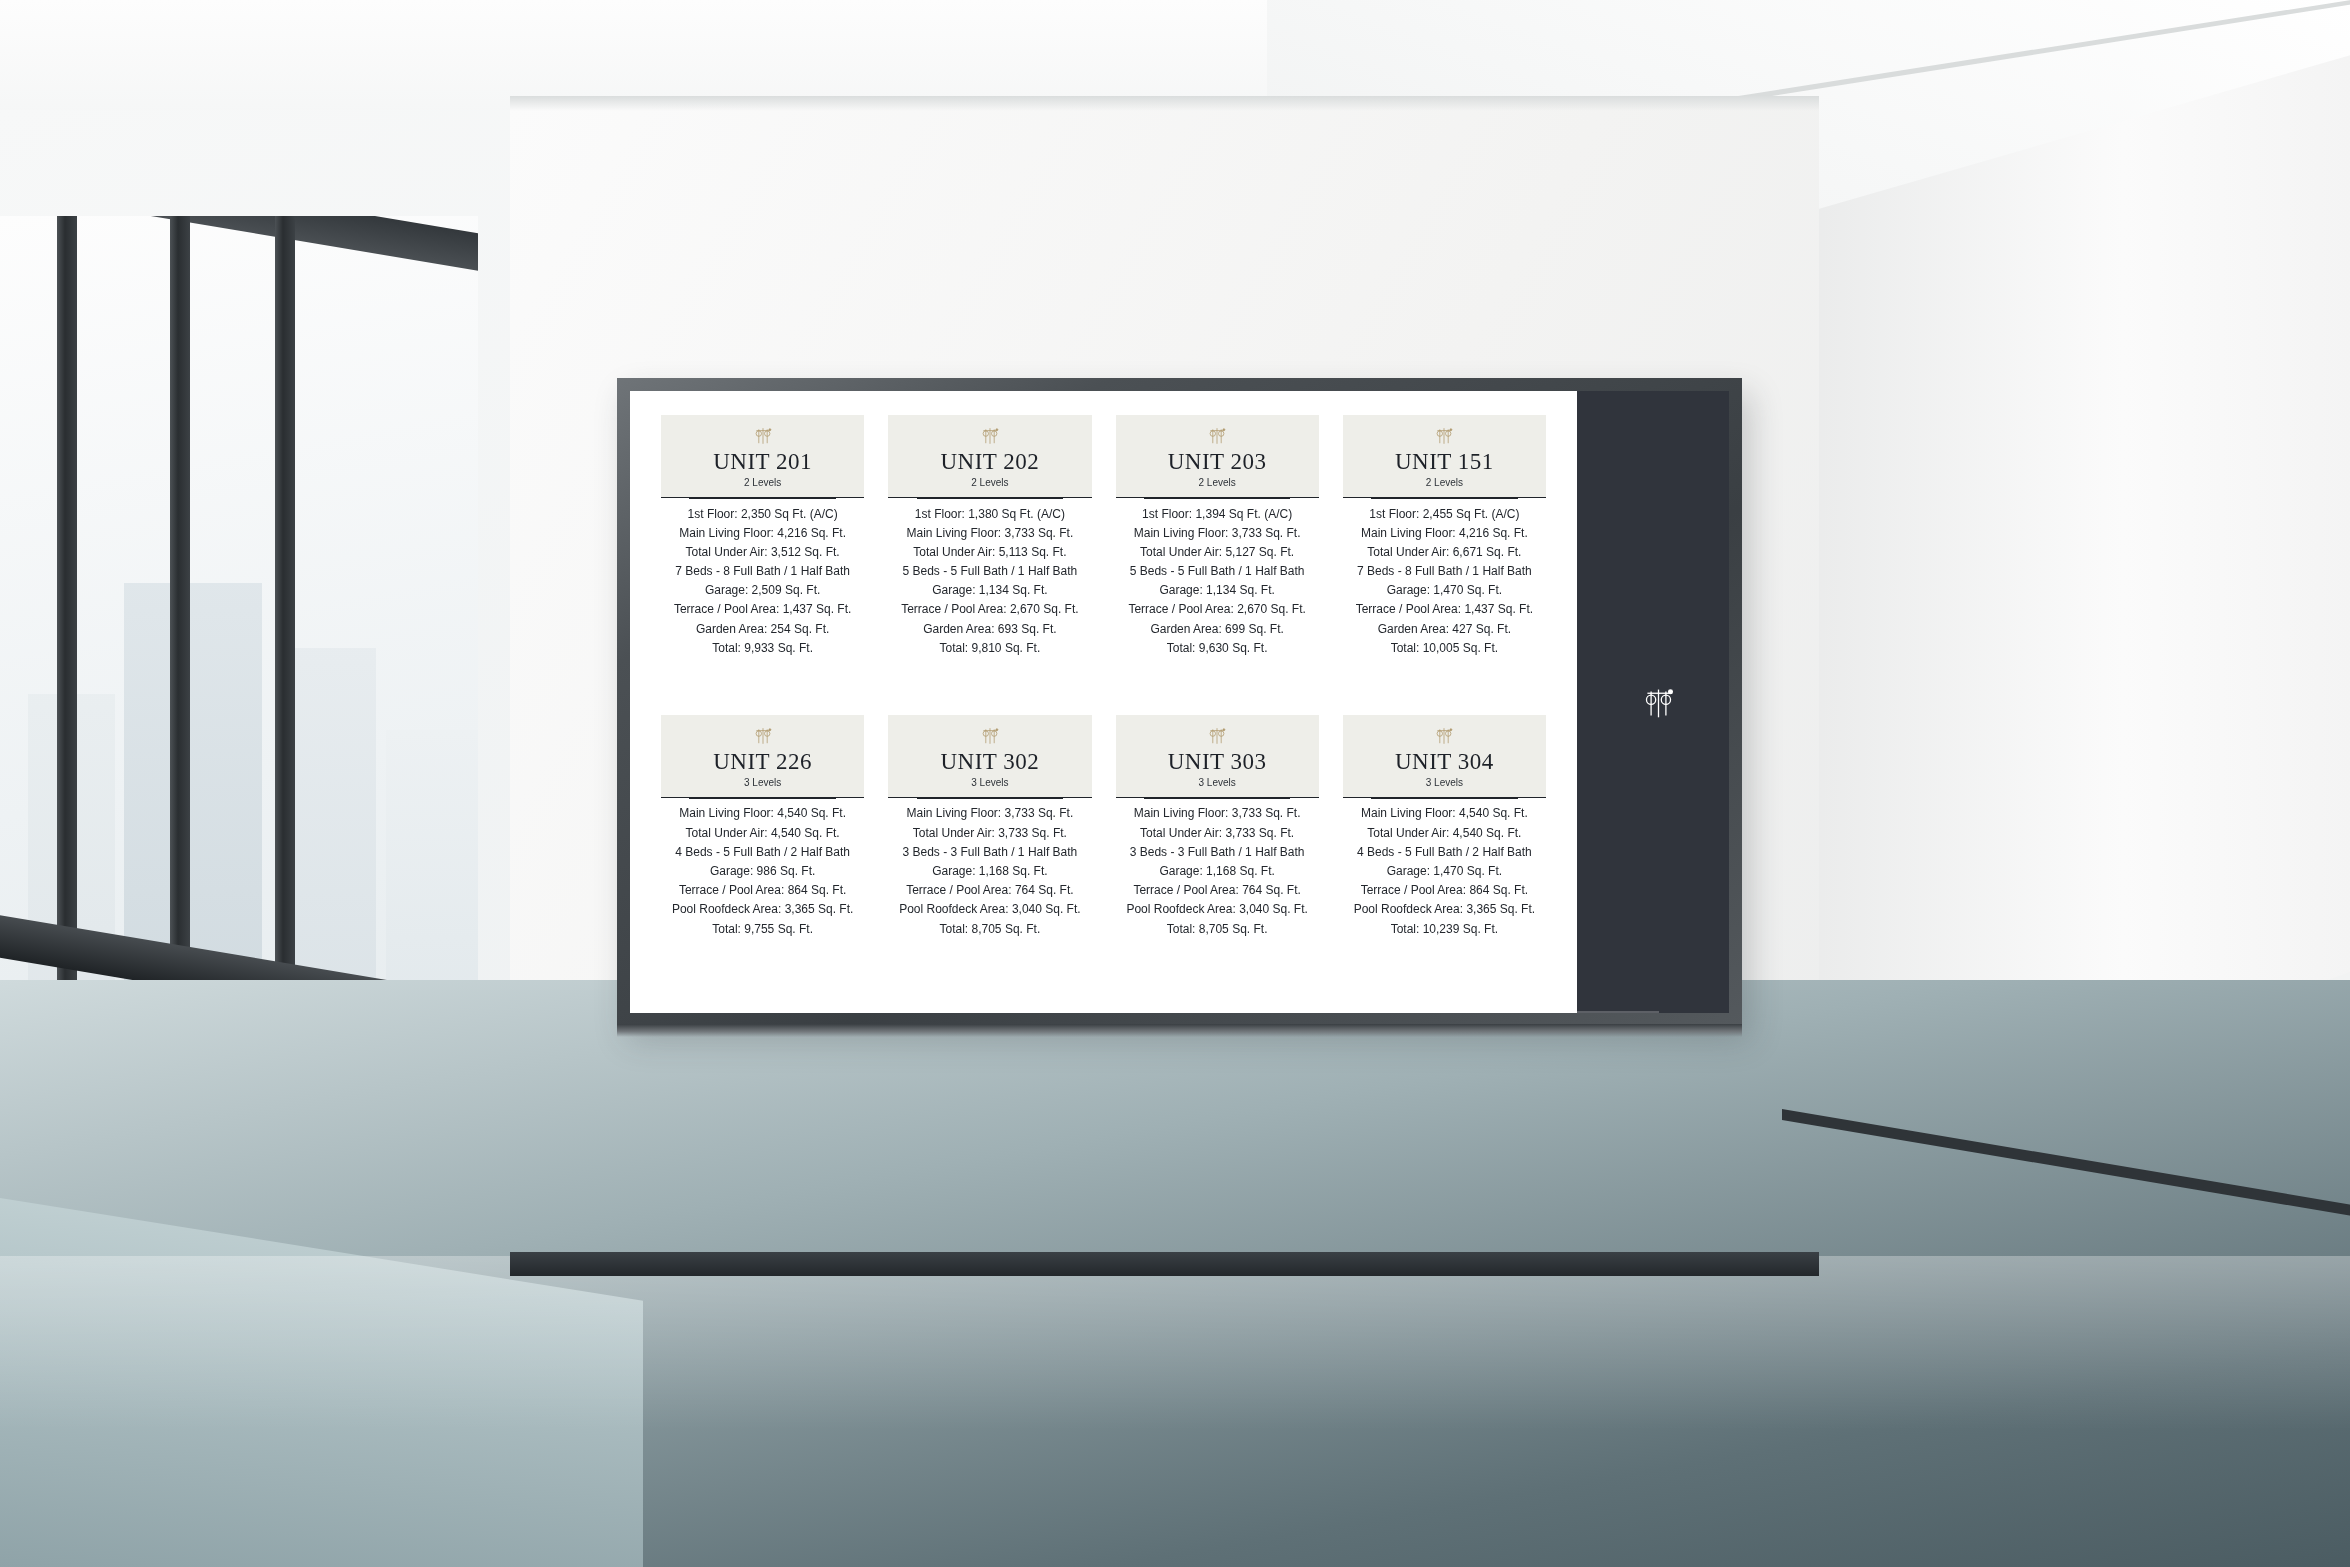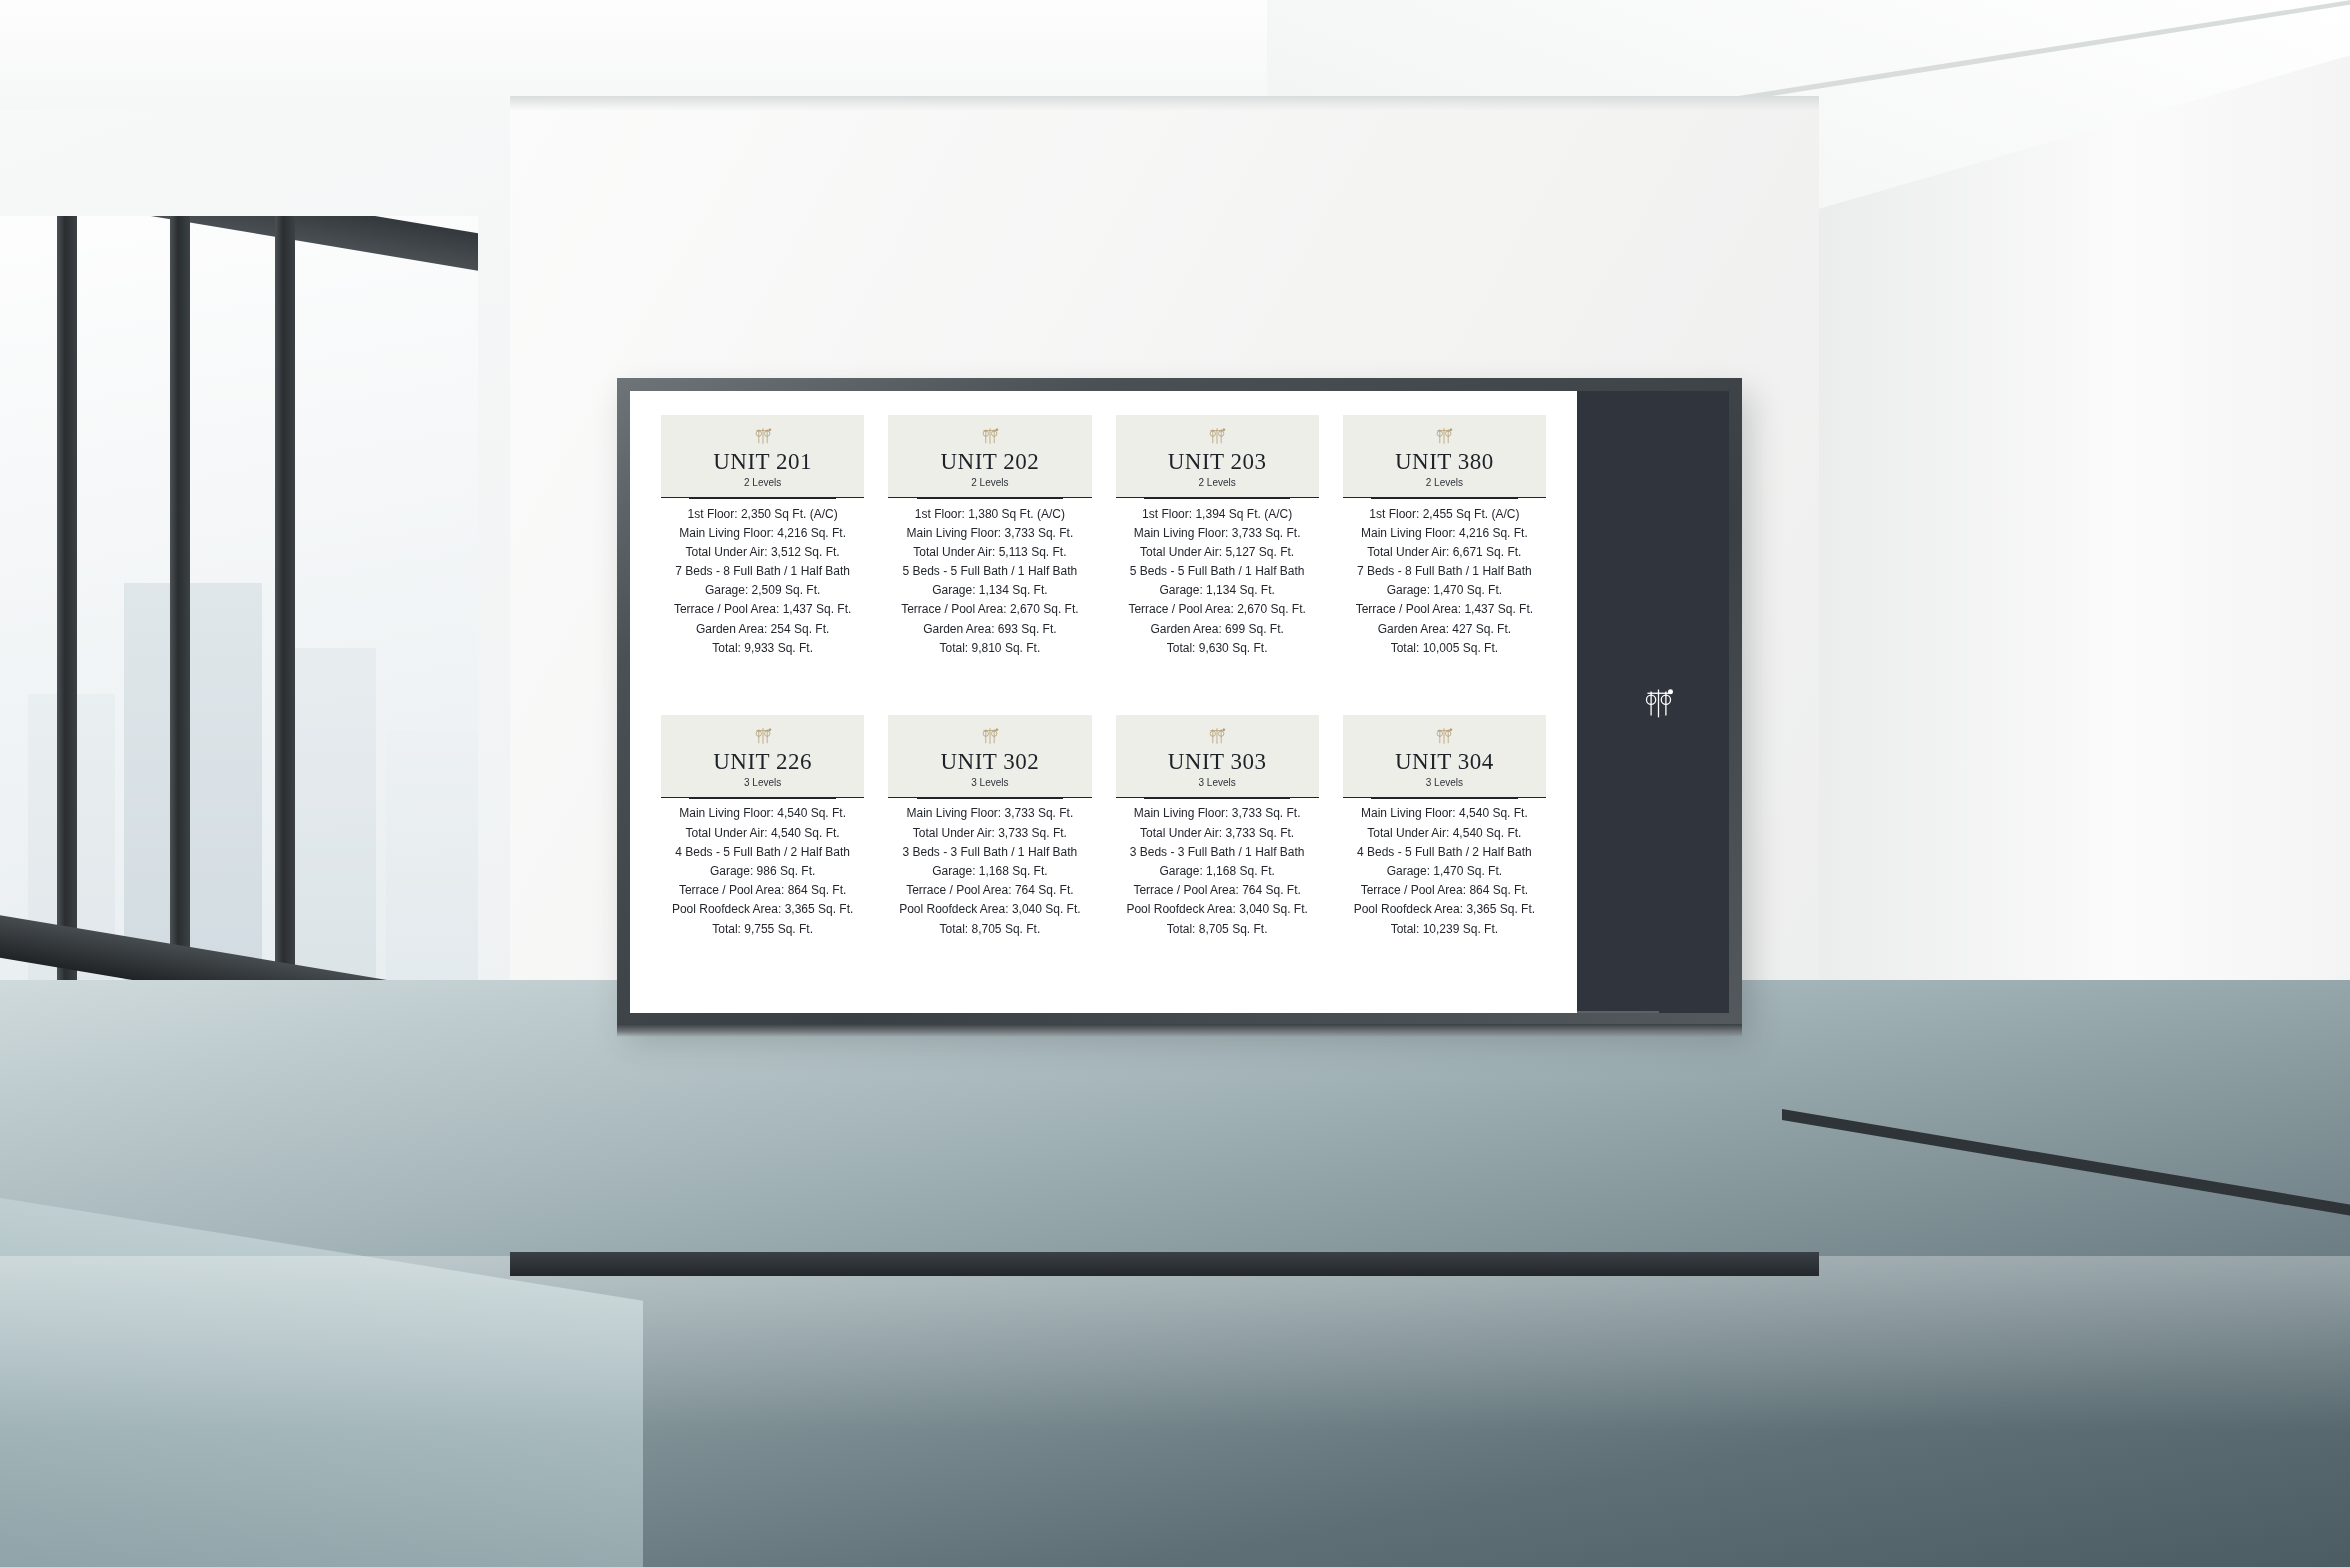--- a/index.html
+++ b/index.html
@@ -395,21 +395,21 @@
             <g stroke="#b09a6f" stroke-width="1.3" fill="none">
               <line x1="13" y1="9" x2="13" y2="32"></line>
               <line x1="20" y1="7" x2="20" y2="33"></line>
               <line x1="27" y1="9" x2="27" y2="32"></line>
               <line x1="9" y1="11" x2="31" y2="11"></line>
               <circle cx="13" cy="16" r="4.5"></circle>
               <circle cx="27" cy="16" r="4.5"></circle>
               <circle cx="31.5" cy="9.5" r="1.6" fill="#b09a6f"></circle>
             </g>
           </svg>
-          <div class="unit-title">UNIT 380</div>
+          <div class="unit-title">UNIT 151</div>
           <div class="unit-levels">2 Levels</div>
           <div class="rule-inner"></div>
         </div>
         <div class="unit-specs">
           <div class="spec">1st Floor: 2,455 Sq Ft. (A/C)</div>
           <div class="spec">Main Living Floor: 4,216 Sq. Ft.</div>
           <div class="spec">Total Under Air: 6,671 Sq. Ft.</div>
           <div class="spec">7 Beds - 8 Full Bath / 1 Half Bath</div>
           <div class="spec">Garage: 1,470 Sq. Ft.</div>
           <div class="spec">Terrace / Pool Area: 1,437 Sq. Ft.</div>

